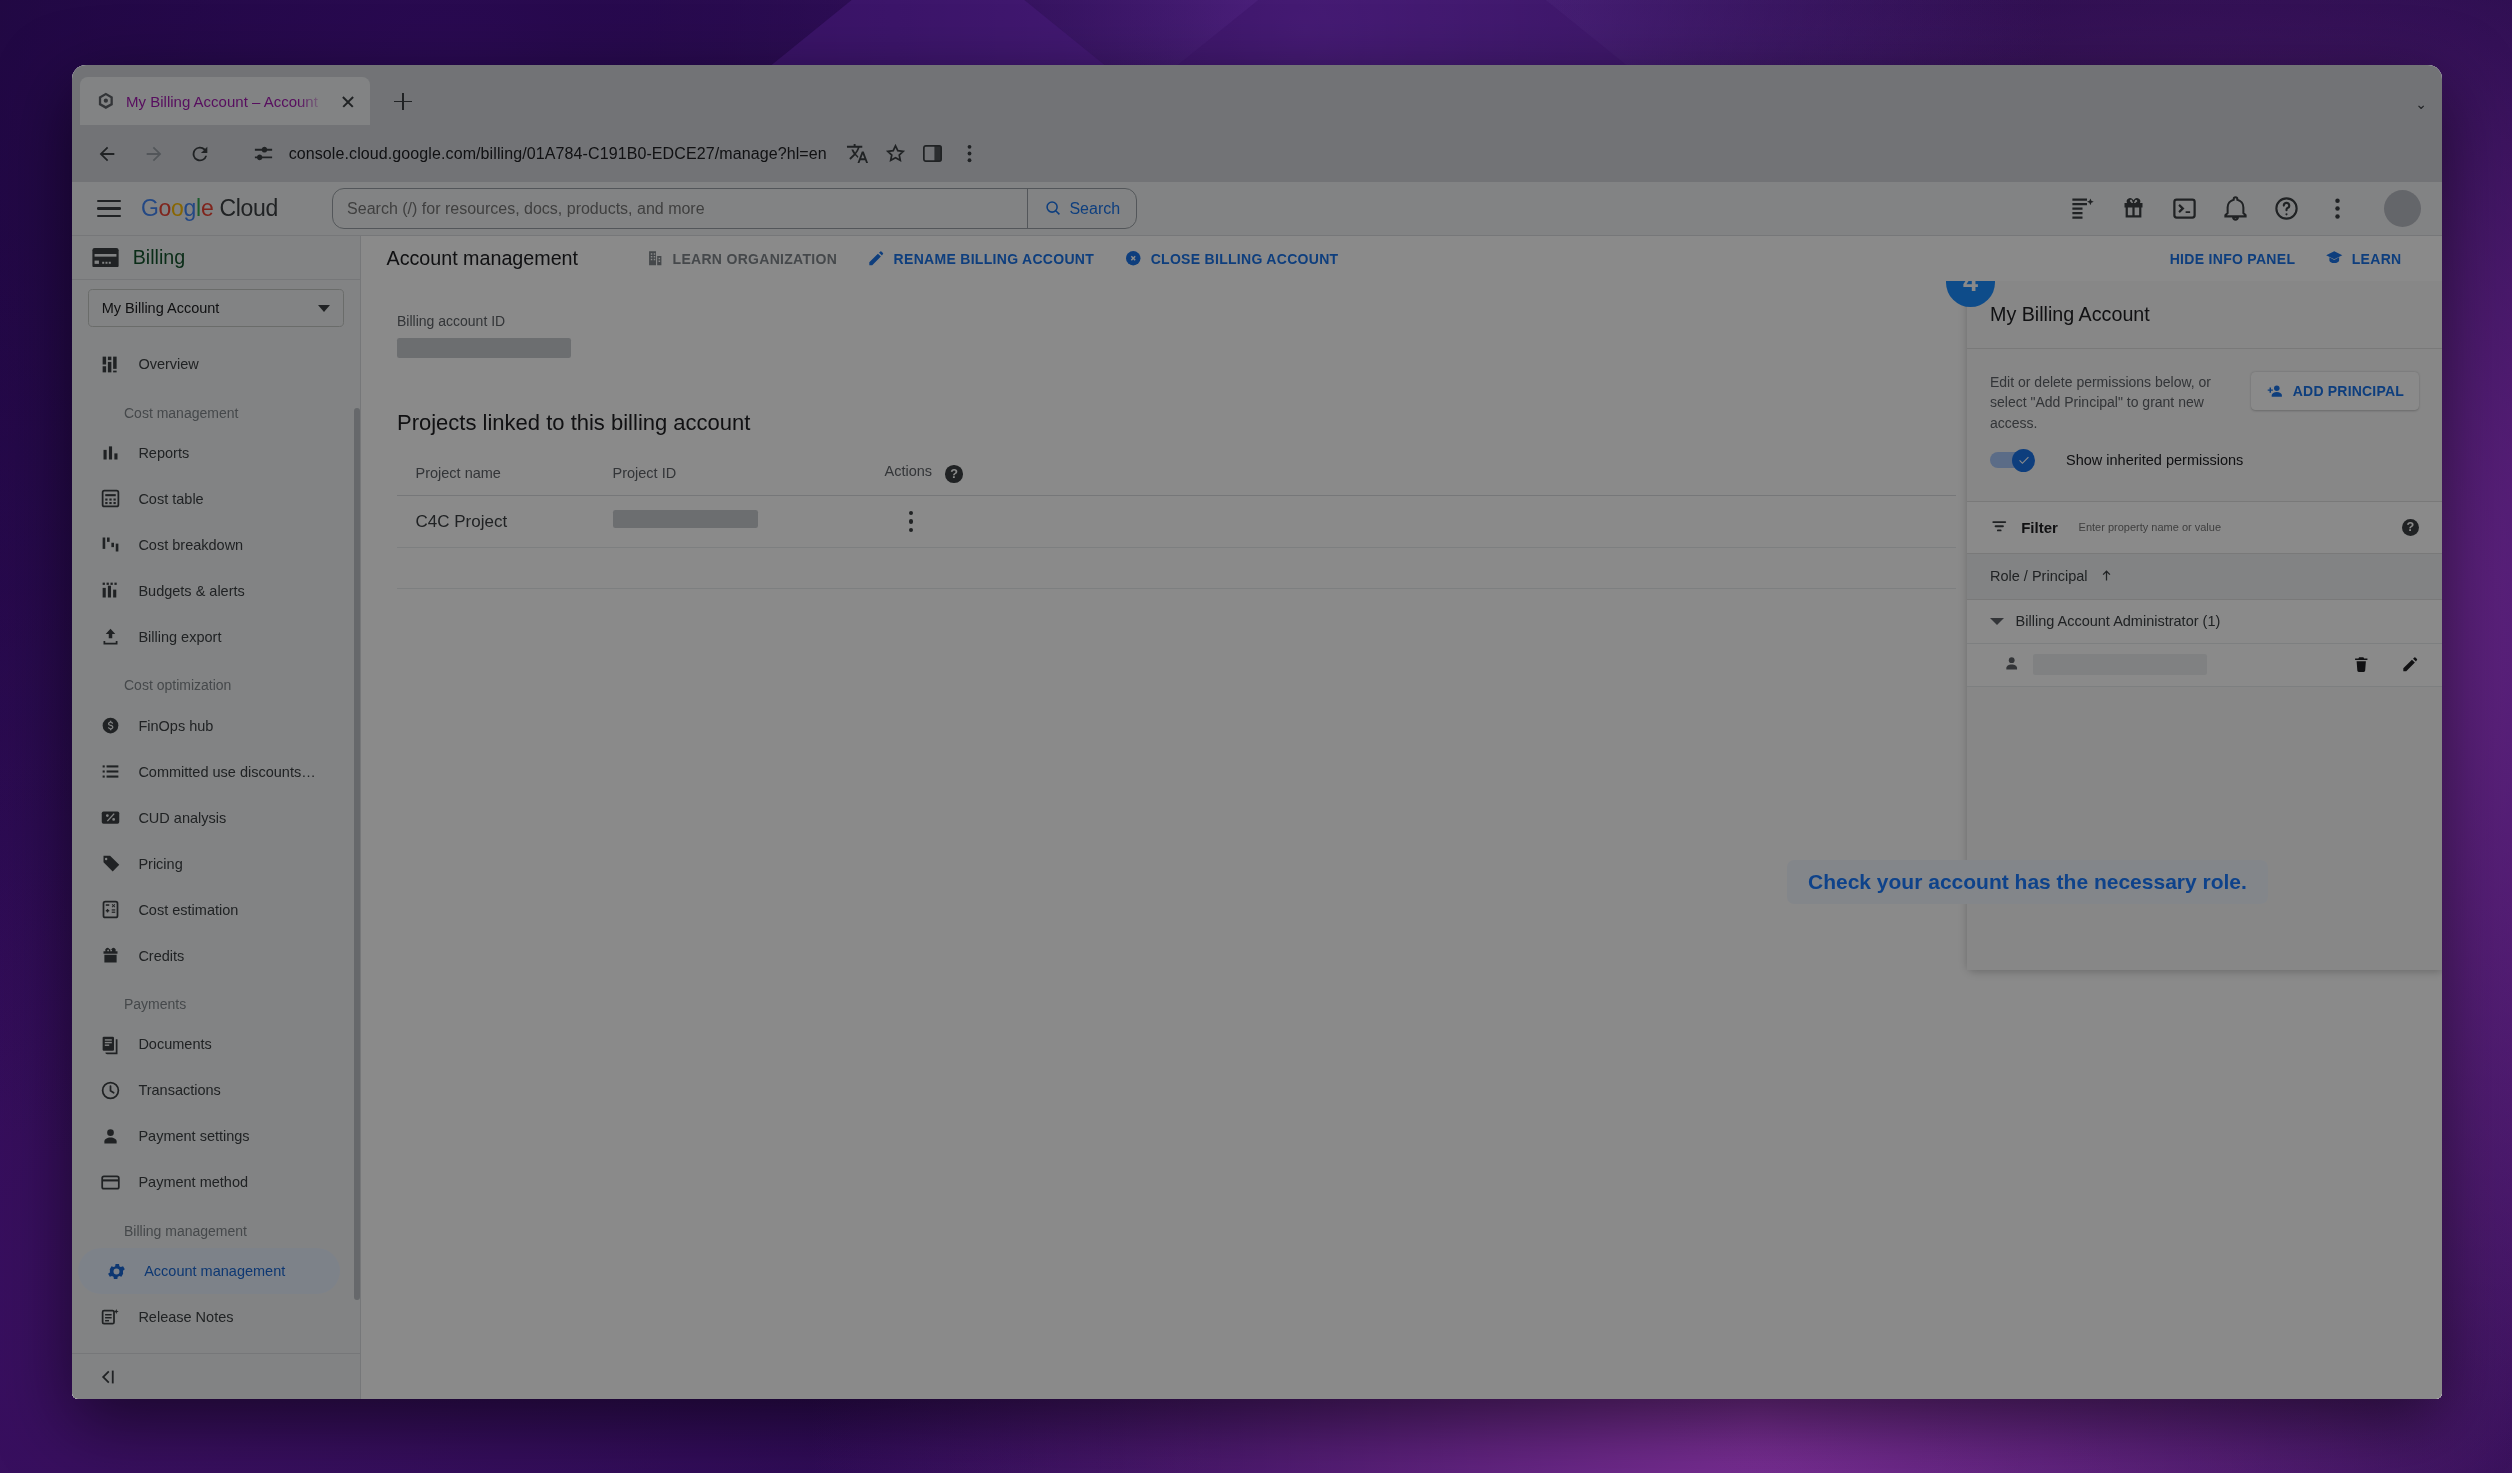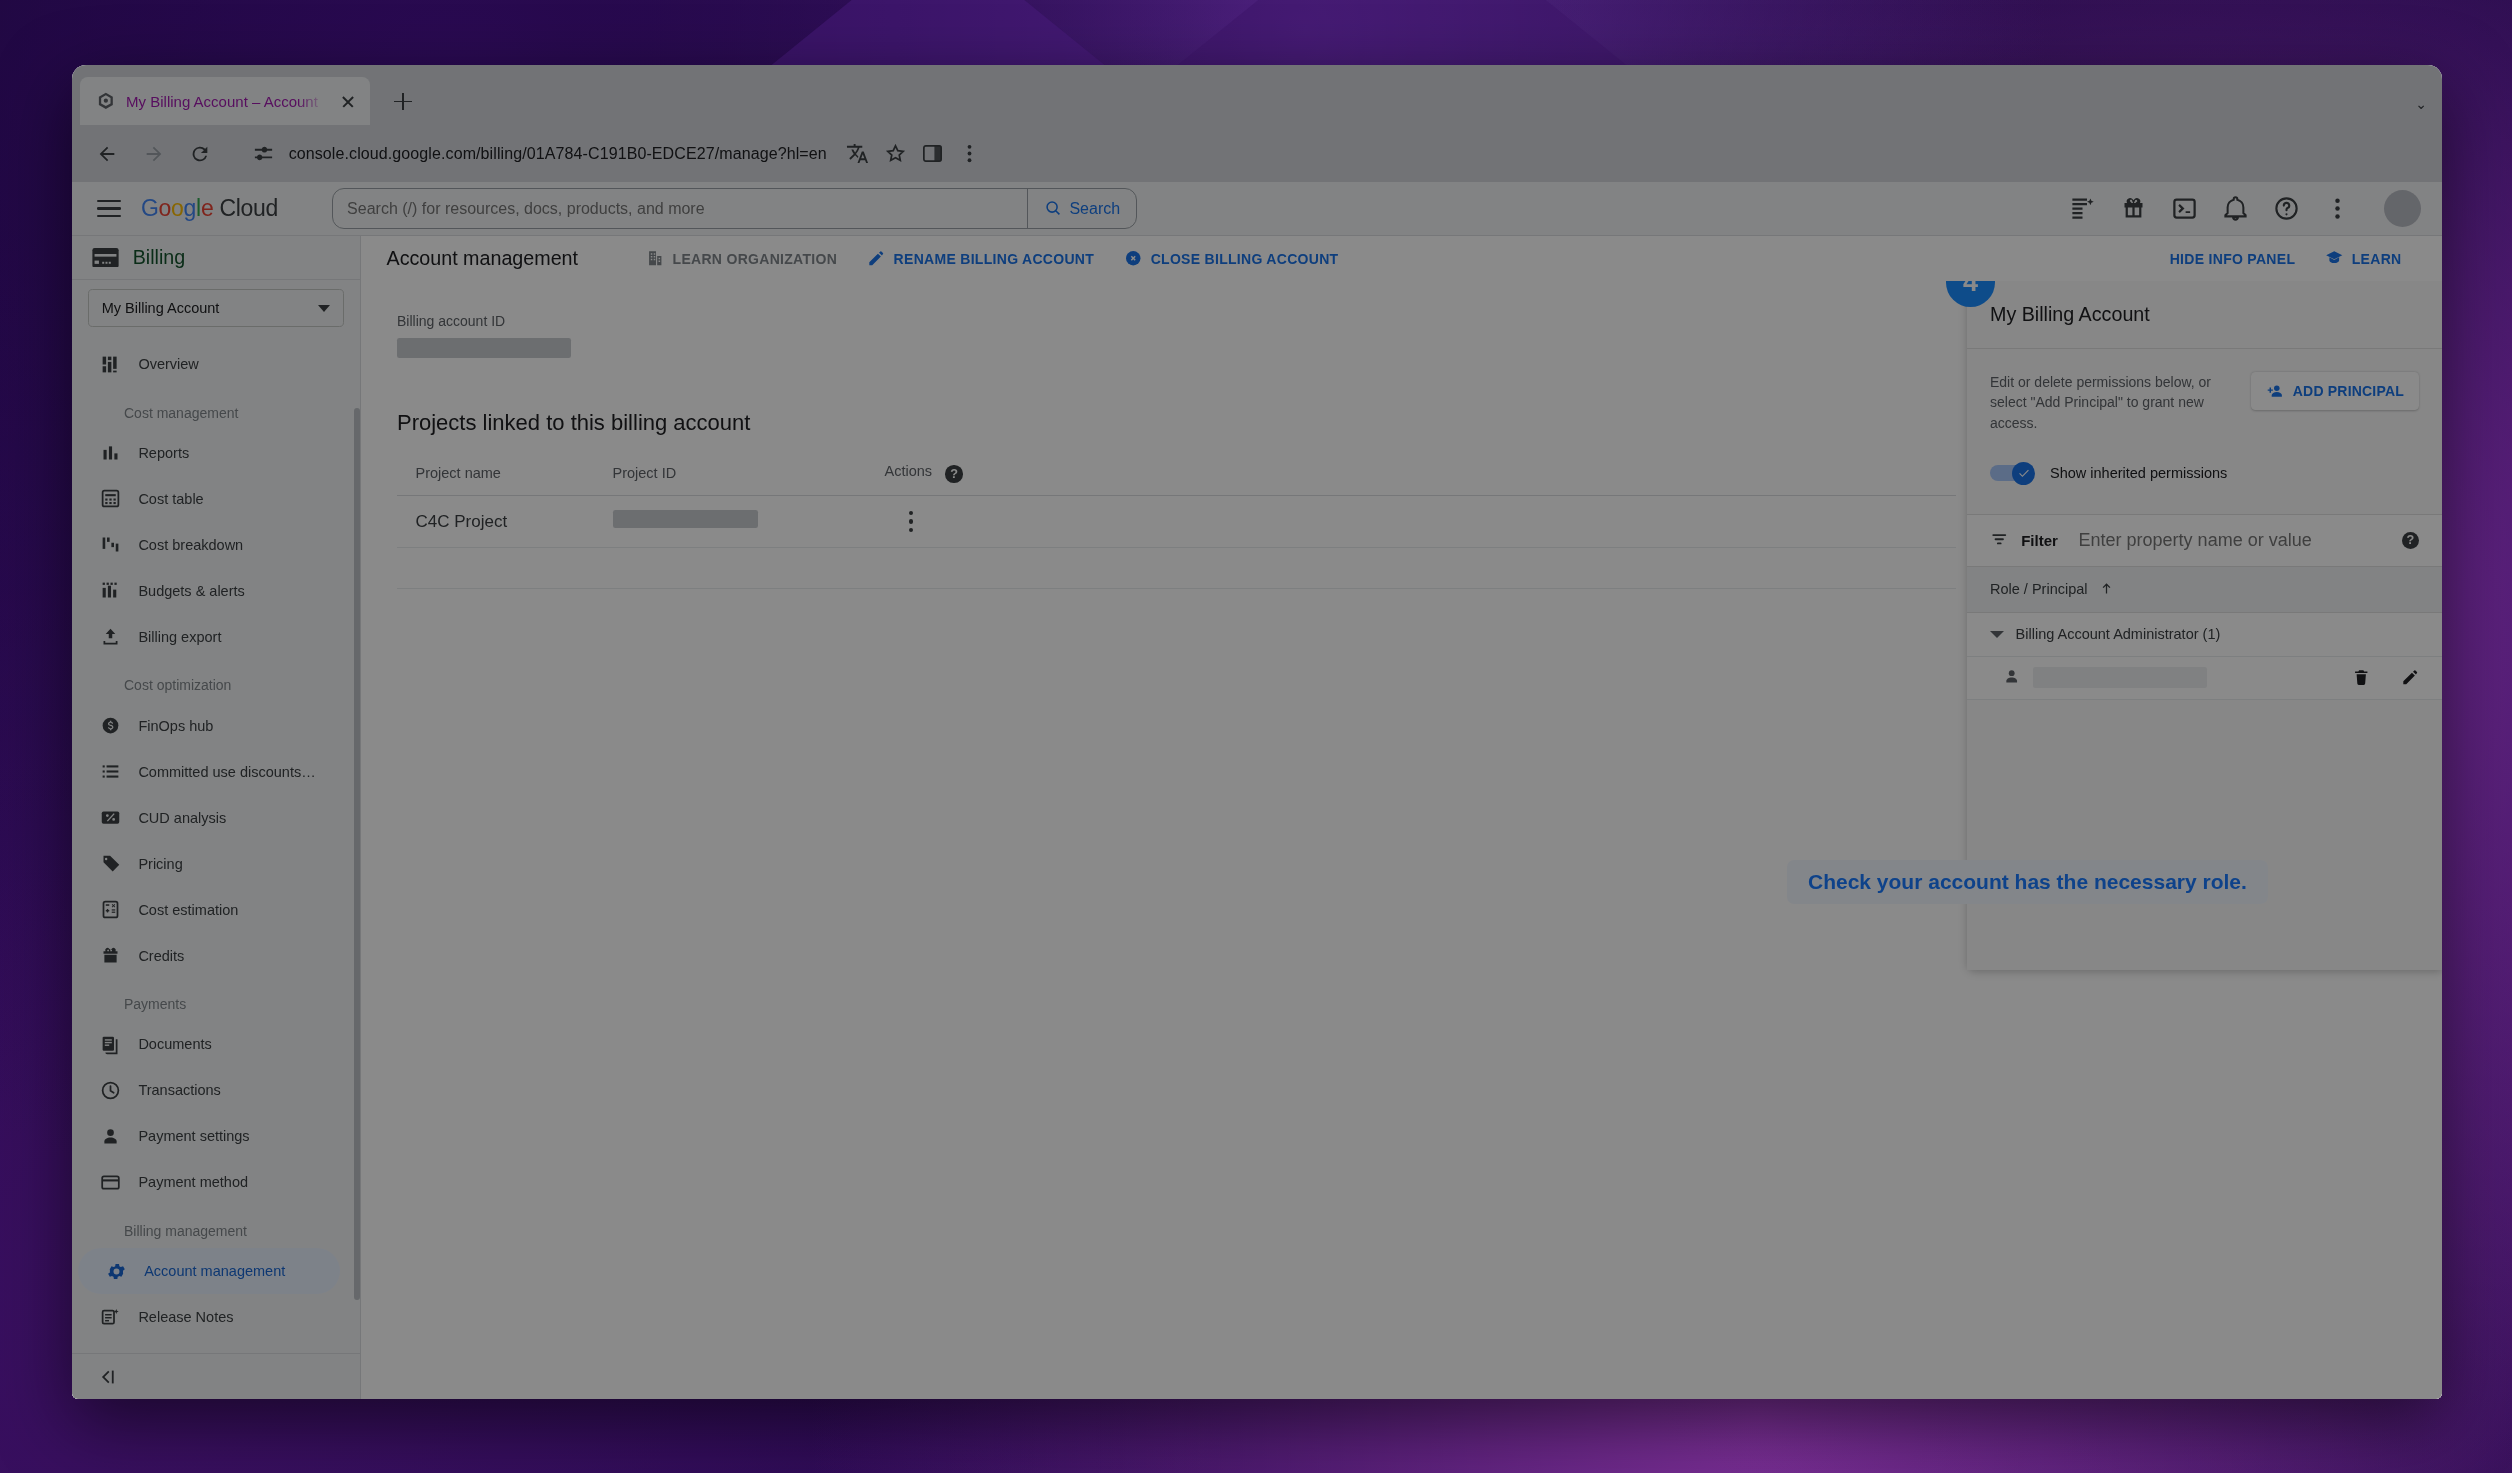--- a/index.html
+++ b/index.html
@@ -244,21 +244,21 @@
   #ip-desc-row { display: flex; gap: 14px; align-items: flex-start; }
   #ip-desc { font-size: 14px; line-height: 1.45; color: #5f6368; width: 232px; }
   #add-principal {
     margin-left: auto; background: #fff; border-radius: 4.6px;
     box-shadow: 0 0.6px 2.3px rgba(60,64,67,.3);
     display: flex; align-items: center; gap: 8px;
     padding: 0 15px; height: 38px; color: #1a73e8;
     font-size: 14px; font-weight: 600; letter-spacing: 0.2px; white-space: nowrap;
   }
   #add-principal svg { width: 18.5px; height: 18.5px; }
-  #toggle-row { display: flex; align-items: center; gap: 15px; margin-top: 29px; }
+  #toggle-row { display: flex; align-items: center; gap: 31px; margin-top: 16px; }
   .switch { width: 45px; height: 22px; position: relative; }
   .switch .track {
     position: absolute; left: 0; top: 2.9px; width: 41px; height: 16px;
     background: #a8c7fa; border-radius: 8px;
   }
   .switch .knob {
     position: absolute; right: 0; top: 0; width: 23px; height: 23px;
     background: #1a73e8; border-radius: 50%;
     display: flex; align-items: center; justify-content: center;
   }
@@ -267,21 +267,21 @@
   #ip-filter {
     margin-top: 30px; height: 53px; border-top: 0.6px solid #e0e0e0;
     border-bottom: 0.6px solid #e0e0e0;
     display: flex; align-items: center; padding: 0 23px; gap: 12.7px;
     background: #fff;
   }
   #ip-filter .fic svg { width: 18.5px; height: 18.5px; fill: #3c4043; }
   #filter-label { font-size: 15px; color: #202124; font-weight: 600; }
   #filter-input {
     flex: 1; border: 0; outline: none; background: transparent;
-    font-size: 18px; color: #80868b; padding-left: 8px;
+    font-size: 11px; color: #80868b; padding-left: 8px;
     font-family: "Liberation Sans", sans-serif;
   }
   #ip-colhead {
     height: 46px; background: #f1f3f4; display: flex; align-items: center;
     padding: 0 23px; gap: 11.6px; border-bottom: 0.6px solid #e0e0e0;
   }
   #colhead-label { font-size: 14.5px; color: #3c4043; }
   #sortarrow svg { width: 15px; height: 15px; fill: #3c4043; }
   .role-group {
     height: 44px; display: flex; align-items: center; gap: 11.6px;

